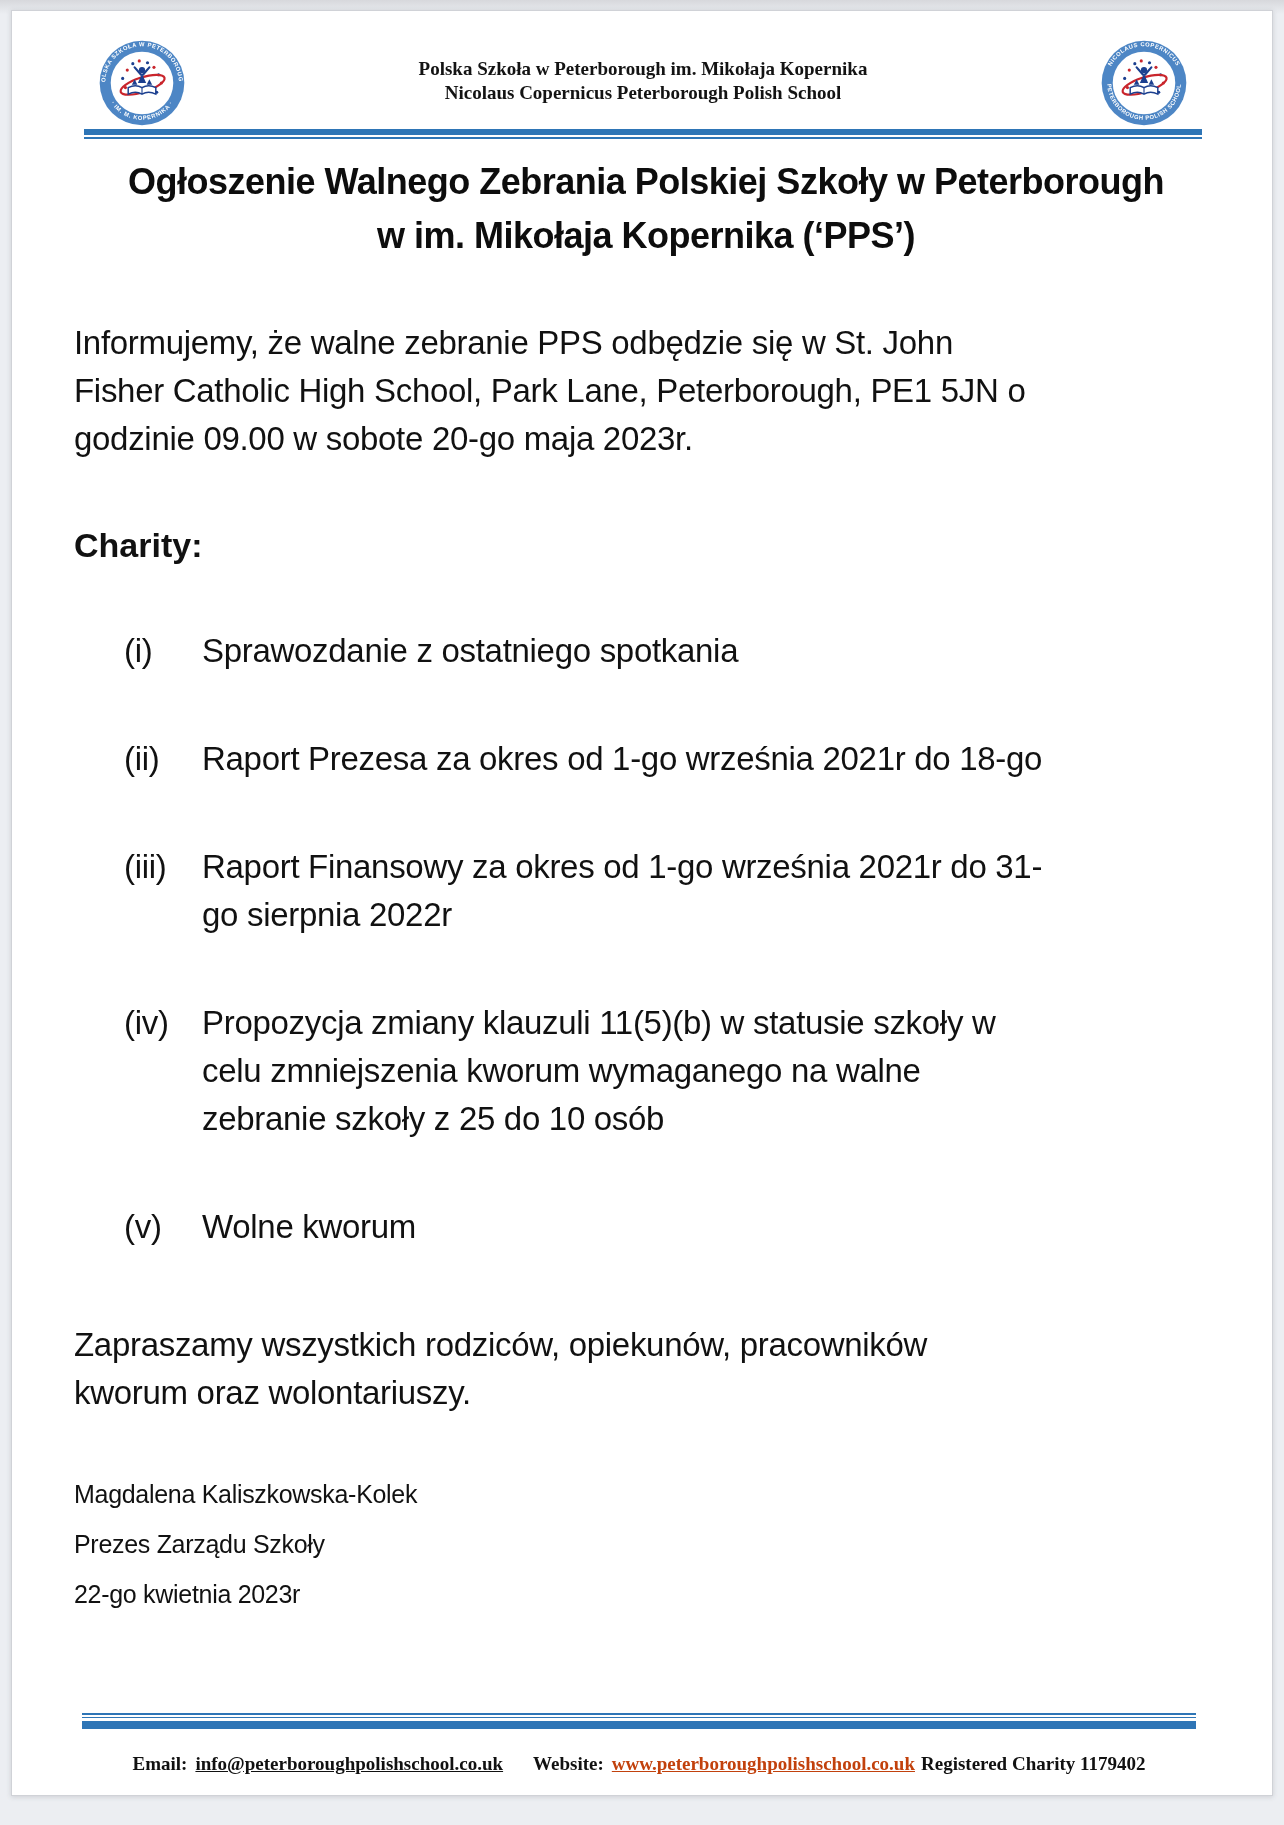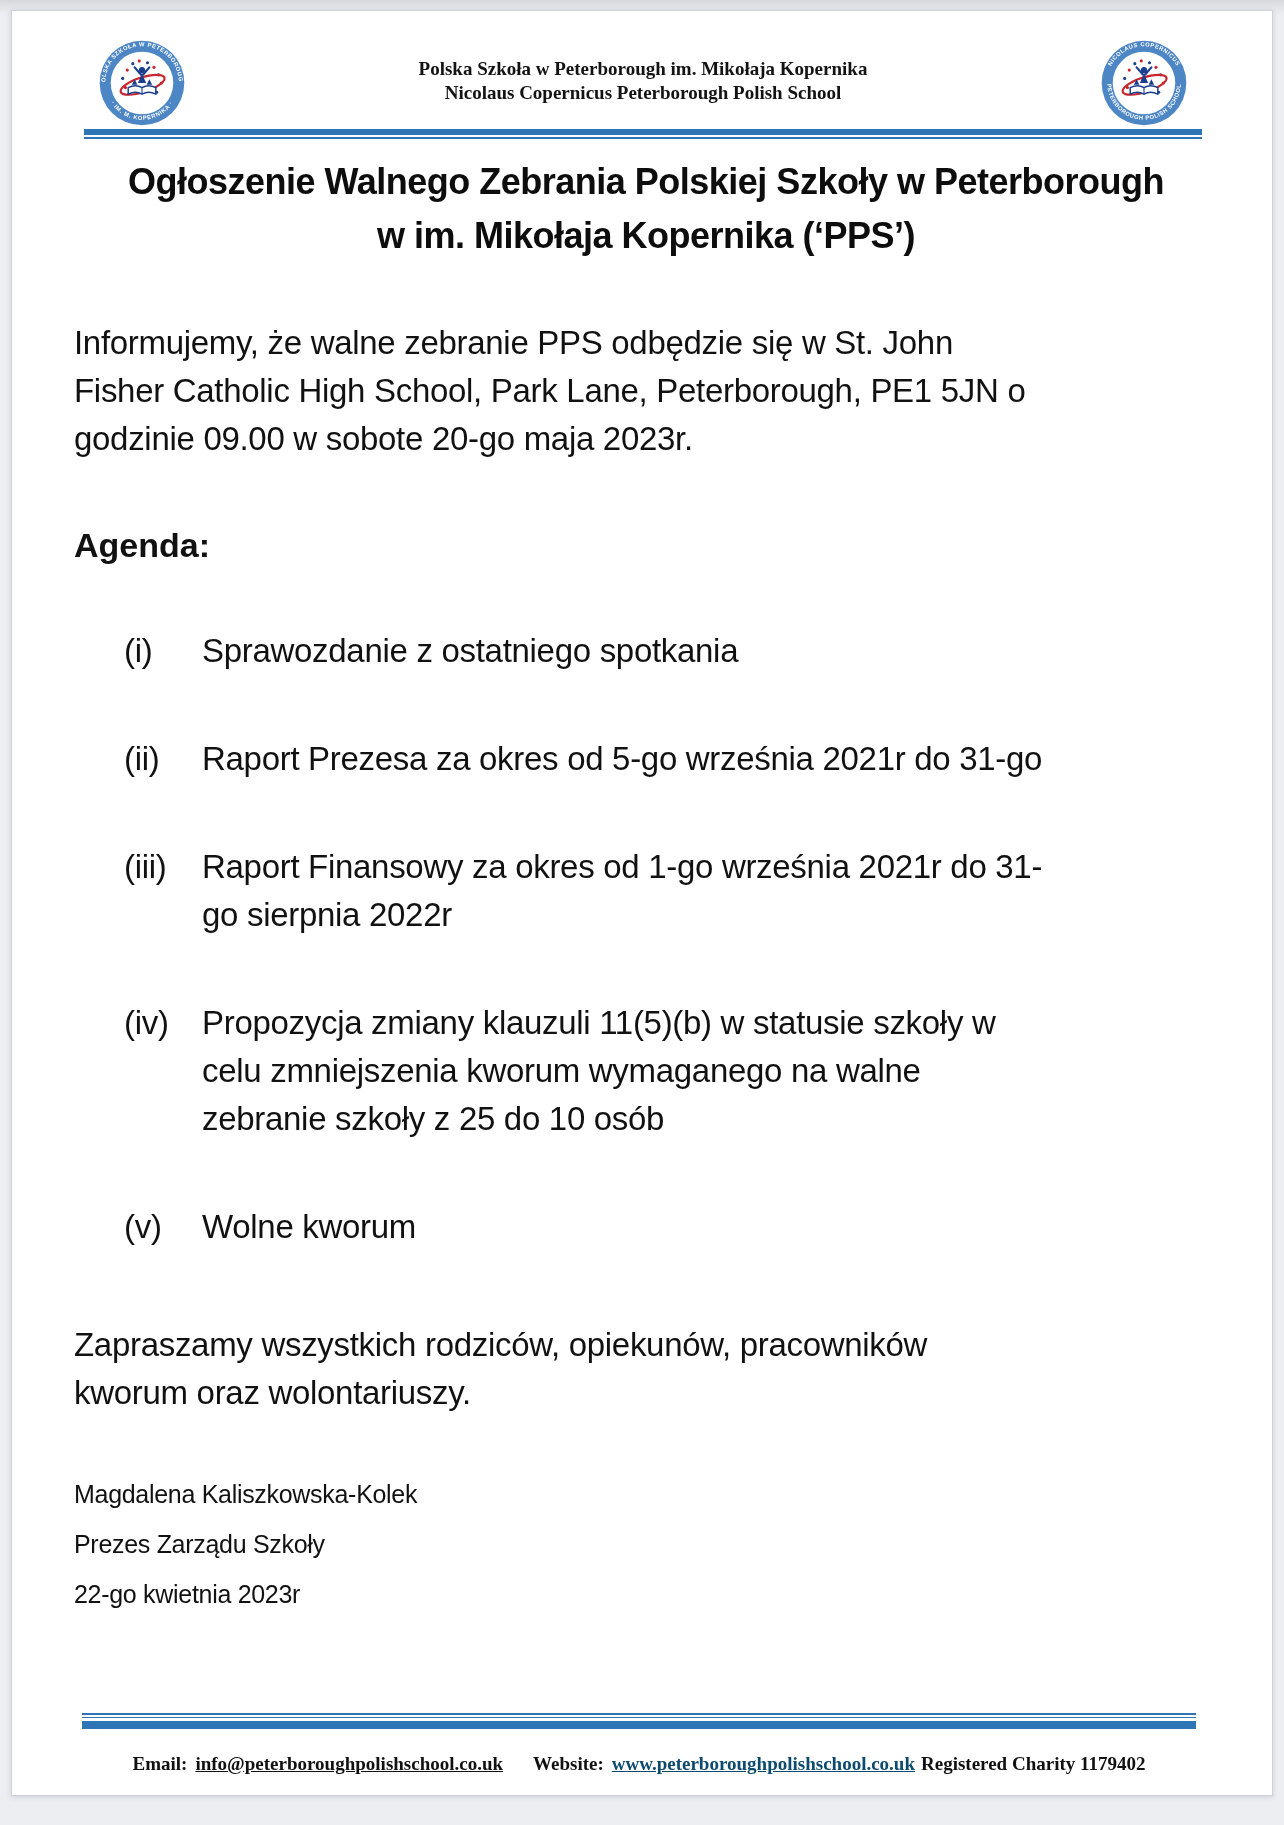--- a/index.html
+++ b/index.html
@@ -85,21 +85,21 @@
     text-align: center;
     font-family: "Liberation Serif", serif;
     font-weight: bold;
     font-size: 19px;
     color: #111;
     white-space: nowrap;
   }
   .footer-text .label { margin-right: 8px; }
   .footer-text .web-label { margin-left: 30px; }
   .email-link { color: #111; text-decoration: underline; }
-  .website-link { color: #0c4a6e; text-decoration: underline; margin-right: 6px; }
+  .website-link { color: #c2410c; text-decoration: underline; margin-right: 6px; }
 </style>
 </head>
 <body>
 
 <div class="page">
 
   <div class="header-row">
 
     <svg class="logo" viewBox="-50 -50 100 100">
       <circle cx="0" cy="0" r="46" fill="#4d86c5"></circle>
@@ -187,35 +187,35 @@
     <div>Ogłoszenie Walnego Zebrania Polskiej Szkoły w Peterborough</div>
     <div>w im. Mikołaja Kopernika (‘PPS’)</div>
   </div>
 
   <div class="intro">
     <div>Informujemy, że walne zebranie PPS odbędzie się w St. John</div>
     <div>Fisher Catholic High School, Park Lane, Peterborough, PE1 5JN o</div>
     <div>godzinie 09.00 w sobote 20-go maja 2023r.</div>
   </div>
 
-  <div class="agenda-heading">Agenda:</div>
+  <div class="agenda-heading">Charity:</div>
 
   <div class="agenda-list">
 
     <div class="agenda-item">
       <div class="agenda-num">(i)</div>
       <div class="agenda-text">
         <div>Sprawozdanie z ostatniego spotkania</div>
       </div>
     </div>
 
     <div class="agenda-item">
       <div class="agenda-num">(ii)</div>
       <div class="agenda-text">
-        <div>Raport Prezesa za okres od 5-go września 2021r do 31-go</div>
+        <div>Raport Prezesa za okres od 1-go września 2021r do 18-go</div>
       </div>
     </div>
 
     <div class="agenda-item">
       <div class="agenda-num">(iii)</div>
       <div class="agenda-text">
         <div>Raport Finansowy za okres od 1-go września 2021r do 31-</div>
         <div>go sierpnia 2022r</div>
       </div>
     </div>

